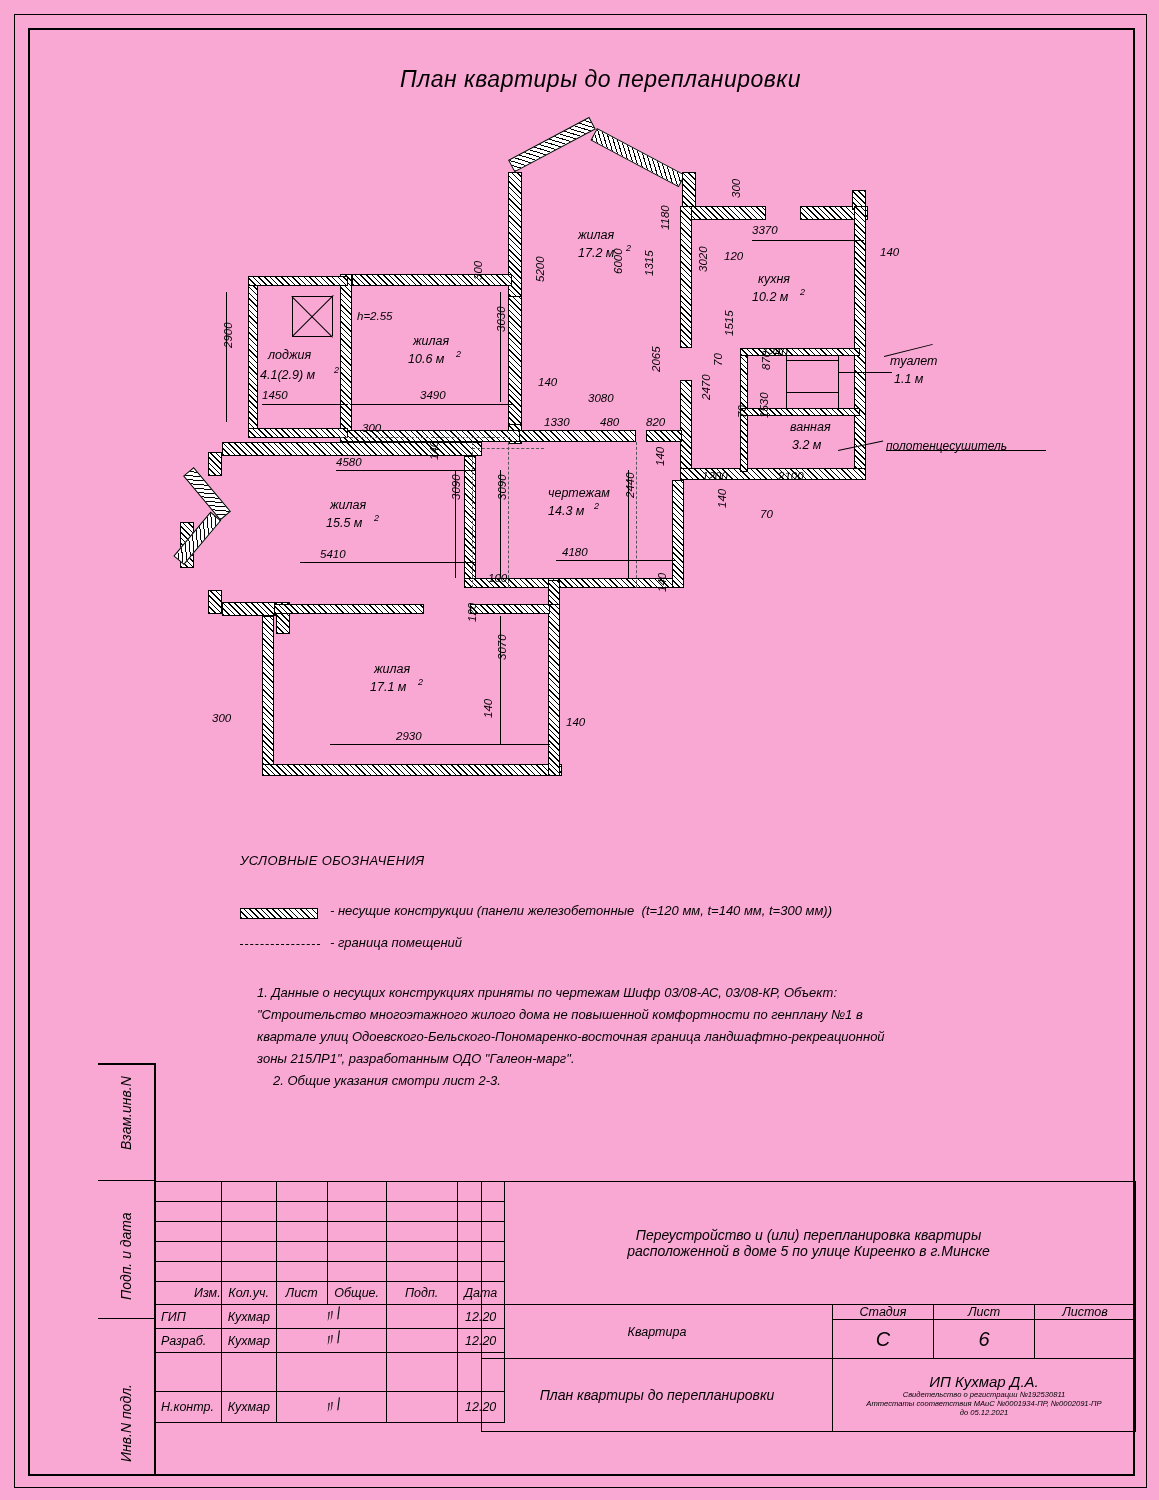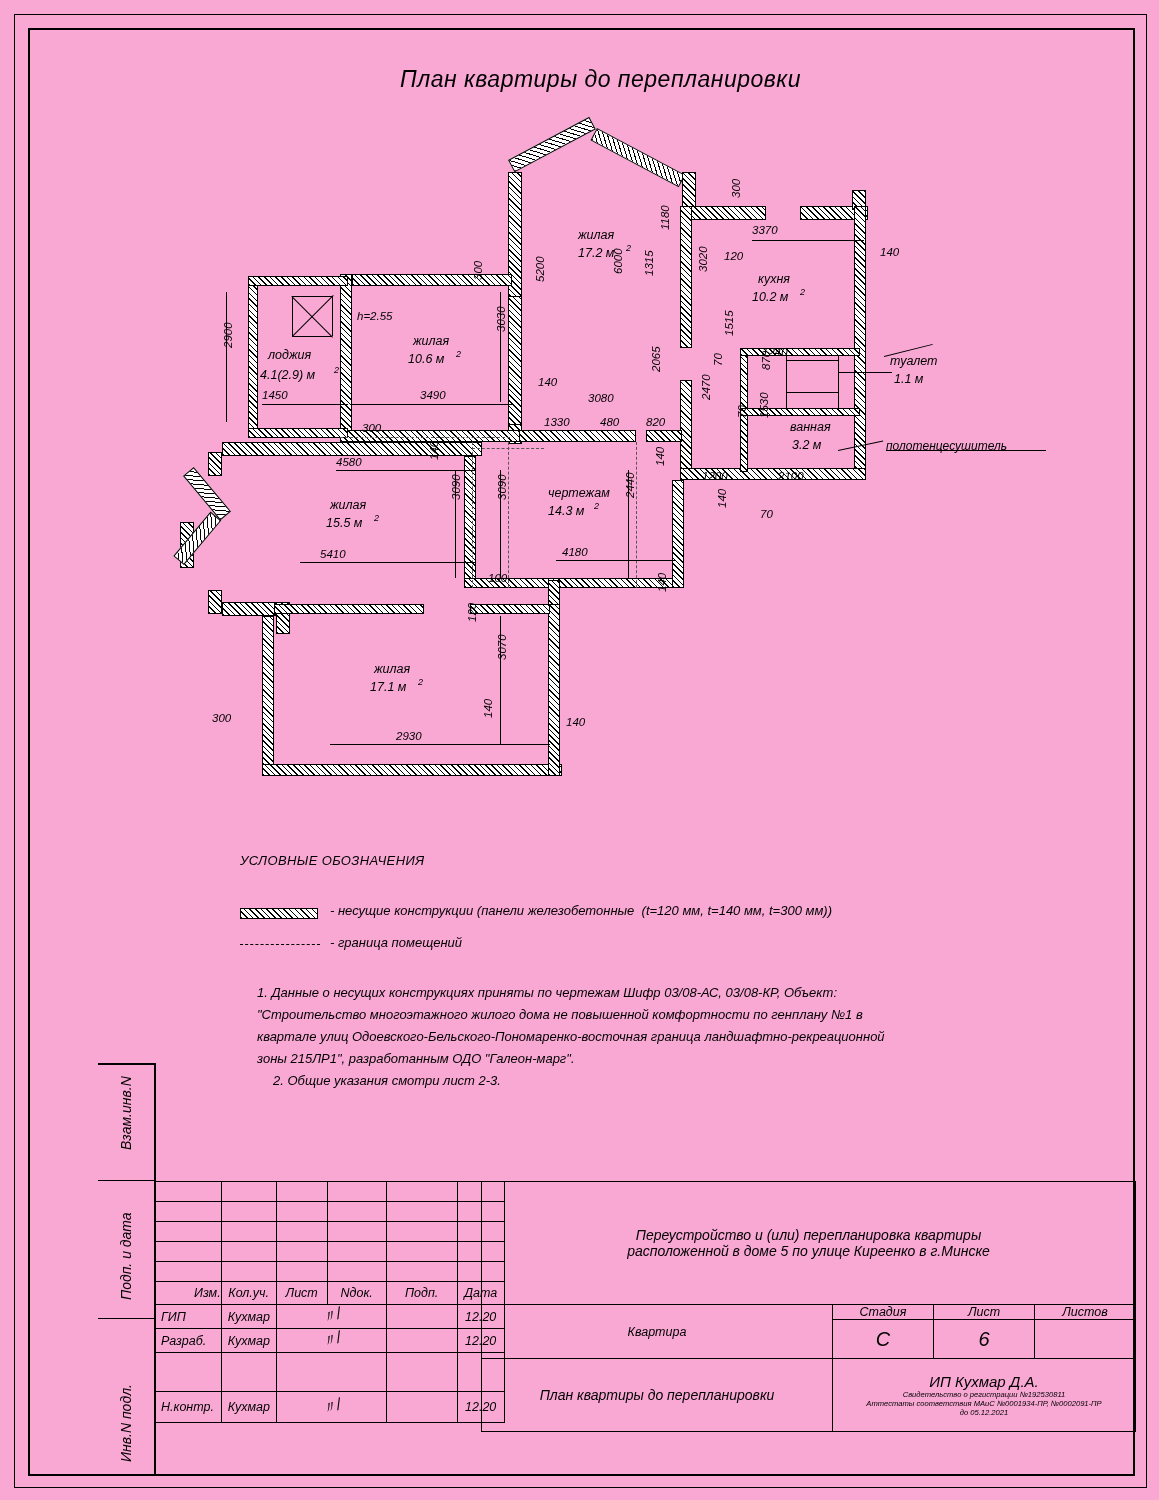--- a/index.html
+++ b/index.html
@@ -276,21 +276,21 @@
           <td></td>
           <td></td>
           <td></td>
           <td></td>
           <td></td>
     </tr>
     <tr>
       <td style="height:22px;padding-left:39px;">Изм.</td>
       <td>Кол.уч.</td>
       <td>Лист</td>
-      <td>Nдок.</td>
+      <td>Общие.</td>
       <td>Подп.</td>
       <td>Дата</td>
     </tr>
     <tr>
       <td style="height:23px;text-align:left;padding-left:6px;">ГИП</td>
       <td style="text-align:left;padding-left:6px;">Кухмар</td>
       <td colspan="2">
         <span style="display:inline-block;transform:rotate(-18deg);font-size:16px;">〃/</span>
       </td>
       <td></td>

